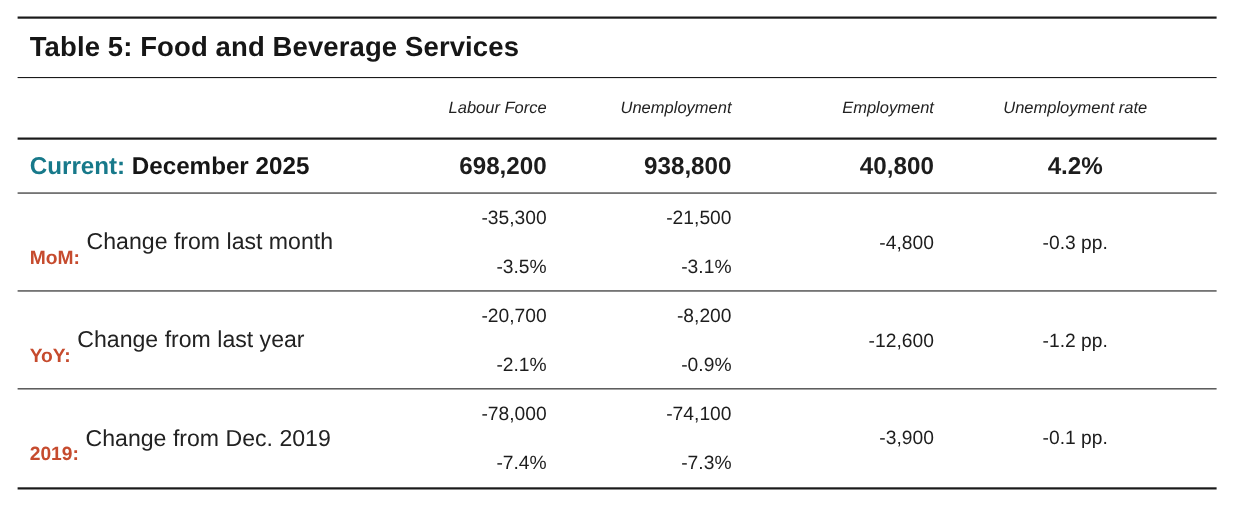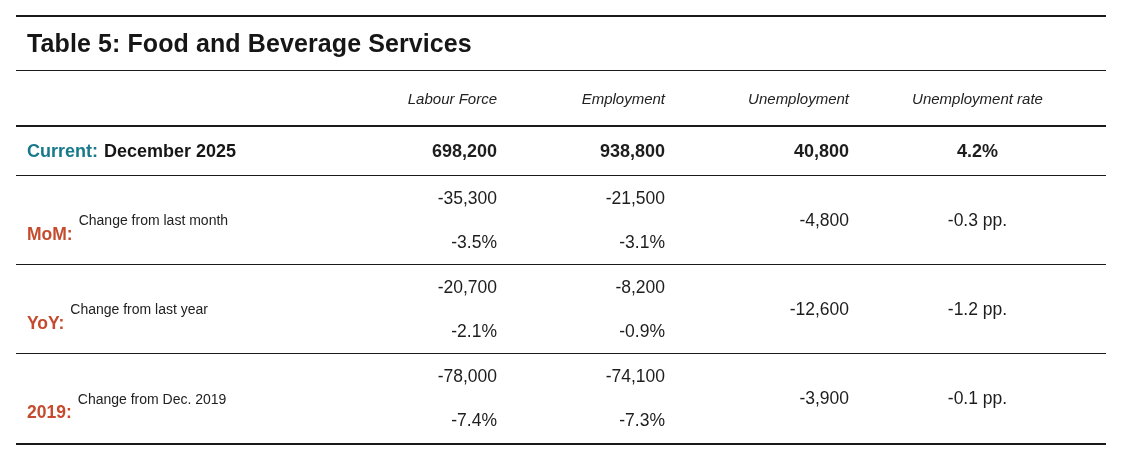--- a/index.html
+++ b/index.html
@@ -39,39 +39,39 @@
     border-bottom:2px solid var(--rule);
   }
   .header-row .cell{
     display:flex;align-items:center;justify-content:flex-end;
     font-style:italic;font-size:15px;color:#222;
   }
   .header-row .cell.center{justify-content:center;font-style:italic;}
   .current-row{
     height:49px;
     border-bottom:1px solid var(--rule);
-    font-weight:700;font-size:18px;
+    font-weight:700;font-size:22px;
   }
   .change-row{
     height:89px;
     border-bottom:1px solid var(--rule);
     font-size:17.5px;
   }
   .change-row:last-child{border-bottom:none;}
   .cell{min-width:0;}
   .label-cell{
     display:flex;align-items:center;
     padding-left:11px;
     white-space:nowrap;
   }
   .label-prefix{font-weight:700;margin-right:6px;}
   .label-prefix.current{color:var(--accent-current);}
   .label-prefix.change{color:var(--accent-change);margin-top:28px;}
   .current-row .label-text{font-weight:700;color:#161616;}
-  .change-row .label-text{font-weight:400;color:#222;font-size:14px;}
+  .change-row .label-text{font-weight:400;color:#222;font-size:21px;}
   .num{
     display:flex;align-items:center;justify-content:flex-end;
     font-variant-numeric:tabular-nums;
   }
   .num.center{justify-content:center;}
   .stack{
     display:flex;flex-direction:column;
   }
   .stack .sub{
     flex:1;display:flex;align-items:center;justify-content:flex-end;
@@ -82,22 +82,22 @@
 
 <div class="table-wrap">
 
   <div class="title-block">
     <h1>Table 5: Food and Beverage Services</h1>
   </div>
 
   <div class="grid header-row">
     <div class="cell label-cell"></div>
     <div class="cell">Labour Force</div>
+    <div class="cell">Unemployment</div>
     <div class="cell">Employment</div>
-    <div class="cell">Unemployment</div>
     <div class="cell center">Unemployment rate</div>
   </div>
 
   <div class="grid current-row">
     <div class="cell label-cell">
       <span class="label-prefix current">Current:</span>
       <span class="label-text">December 2025</span>
     </div>
     <div class="cell num">698,200</div>
     <div class="cell num">938,800</div>

